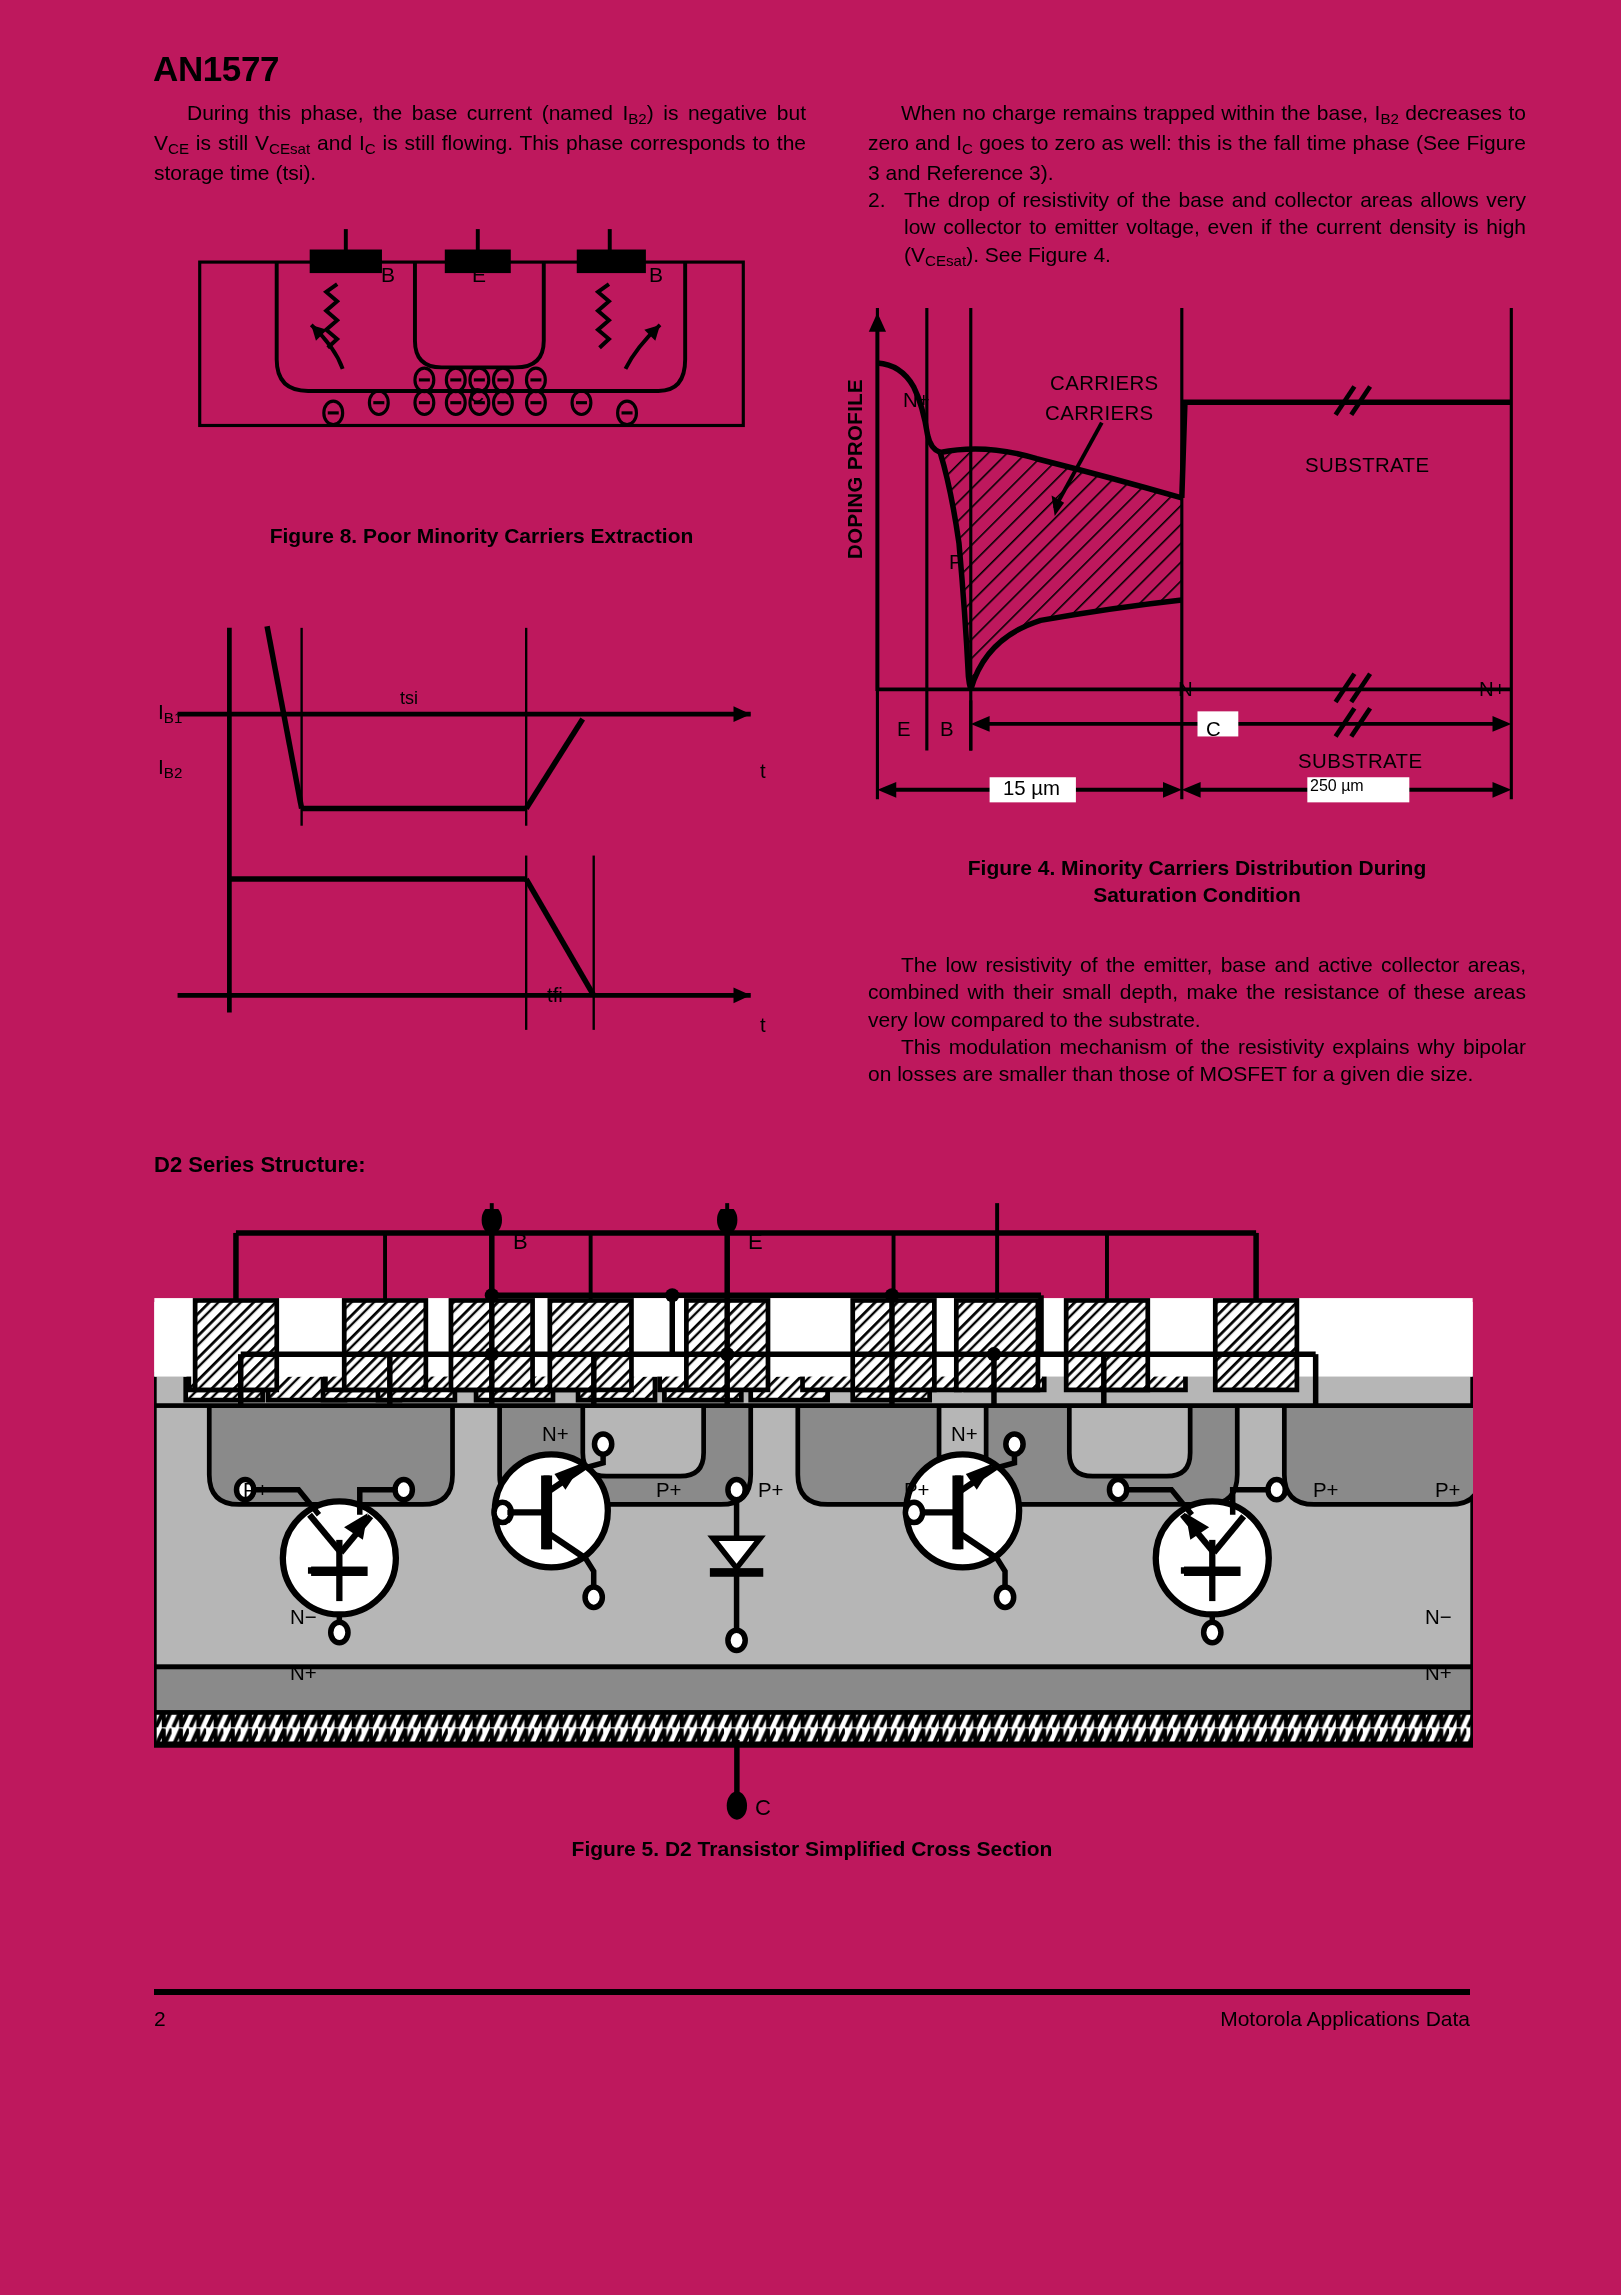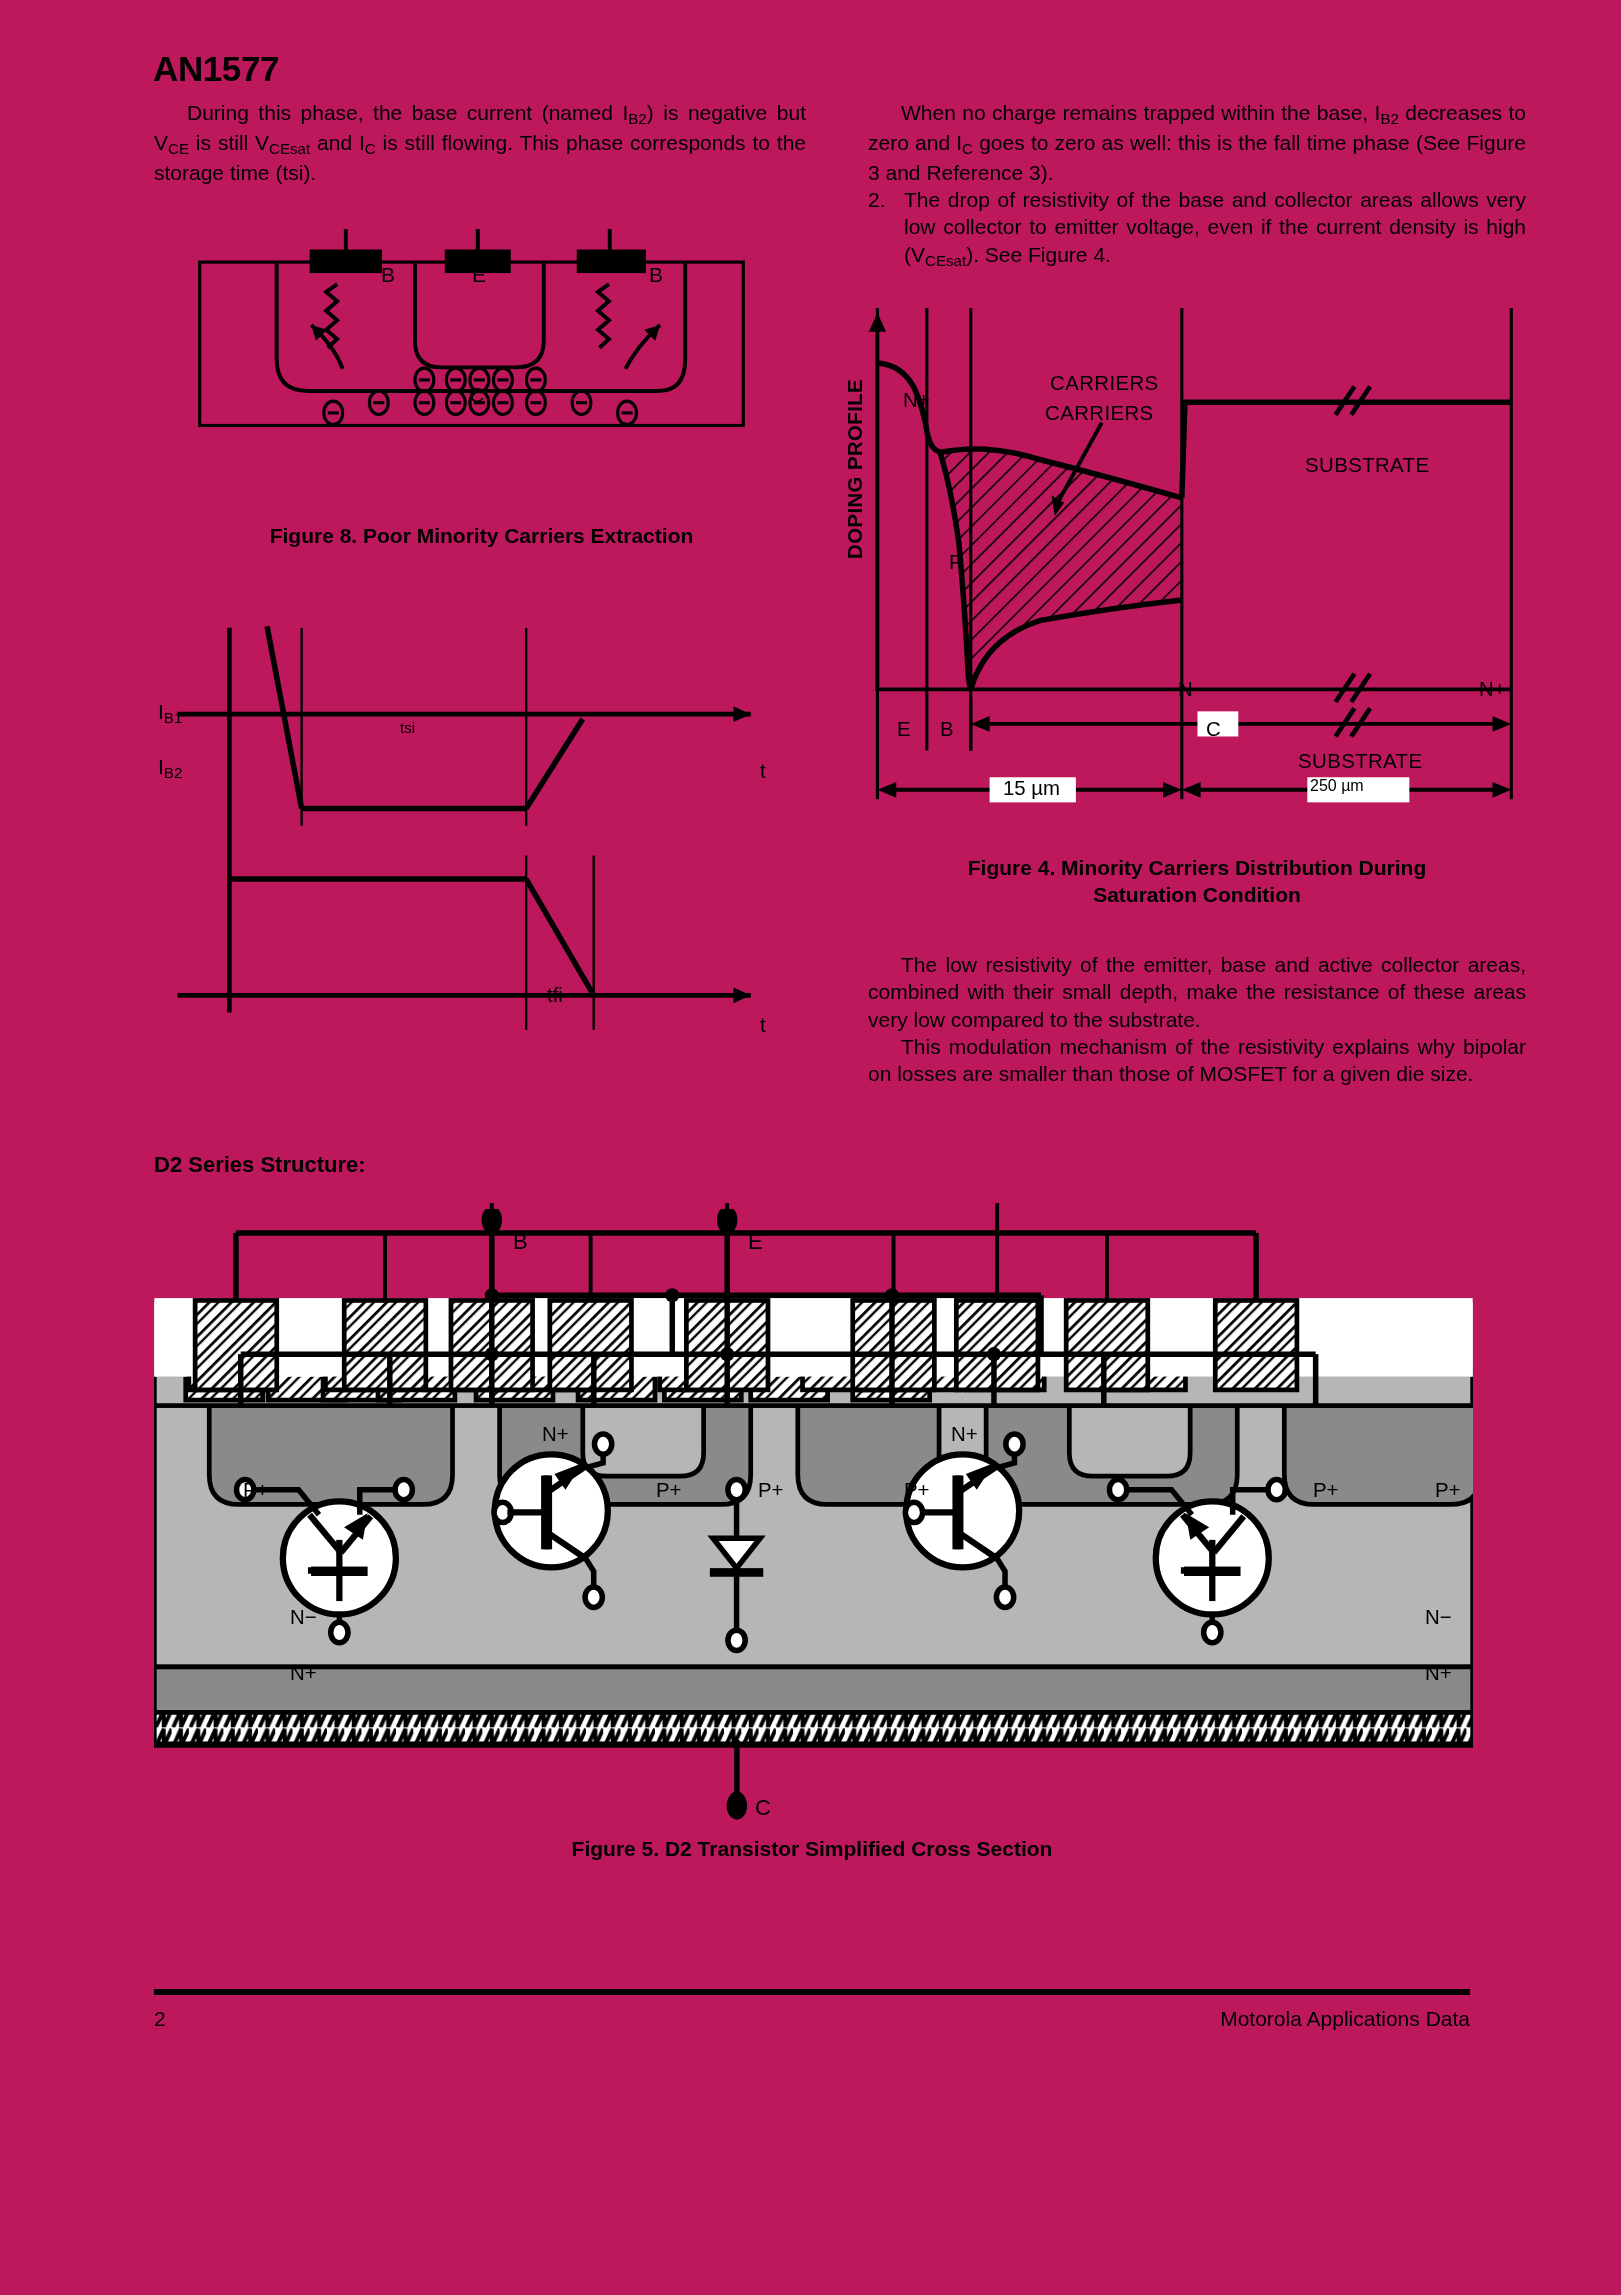--- a/index.html
+++ b/index.html
@@ -149,21 +149,21 @@
       <line x1="560" y1="300" x2="560" y2="522" stroke-width="3"></line>
 
       <path d="M96 330 L474 330" stroke-width="7"></path>
       <path d="M474 330 L560 478" stroke-width="7"></path>
     </g>
   </svg>
   </div>
 
   <div style="position:absolute;left:158px;top:700px;font-size:21px;"><span>I</span><sub>B1</sub></div>
   <div style="position:absolute;left:158px;top:755px;font-size:21px;"><span>I</span><sub>B2</sub></div>
-  <div style="position:absolute;left:400px;top:719px;font-size:15px;">tsi</div>
+  <div style="position:absolute;left:400px;top:688px;font-size:18px;">tsi</div>
   <div style="position:absolute;left:547px;top:984px;font-size:20.4px;">tfi</div>
   <div style="position:absolute;left:760px;top:760px;font-size:20.4px;">t</div>
   <div style="position:absolute;left:760px;top:1014px;font-size:20.4px;">t</div>
 
 
   <div class="svgbox" style="left:868px;top:308px;width:659px;height:518px;">
   <svg width="659" height="518" viewBox="0 0 840 660">
     <defs>
       <pattern id="hatch45" width="17" height="17" patternTransform="rotate(45)" patternUnits="userSpaceOnUse">
         <line x1="0" y1="0" x2="0" y2="17" stroke="#000" stroke-width="4"></line>

